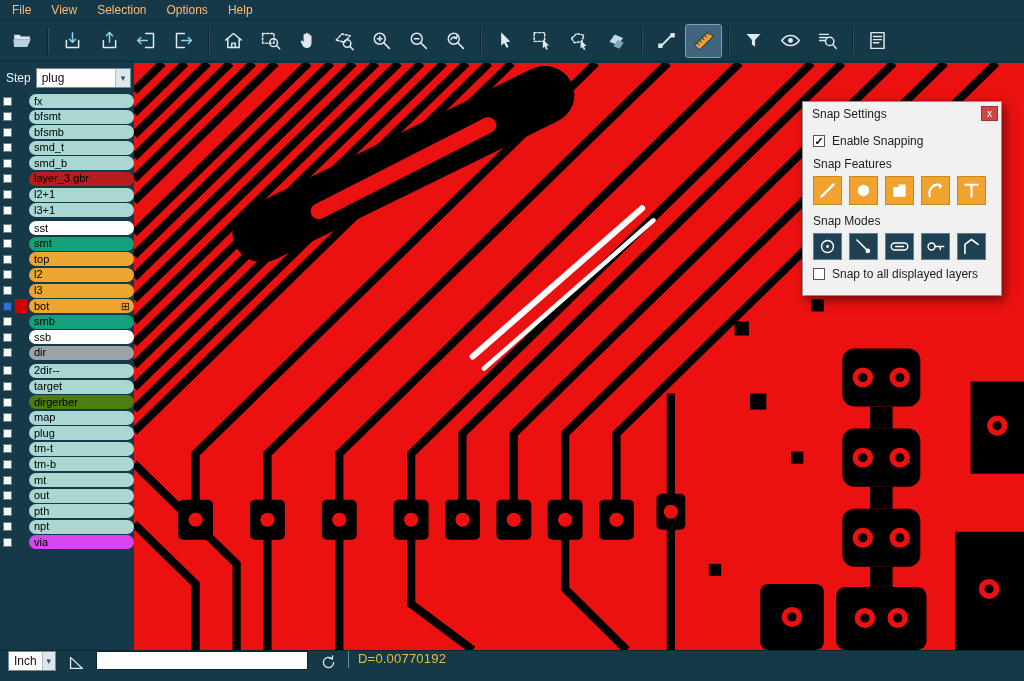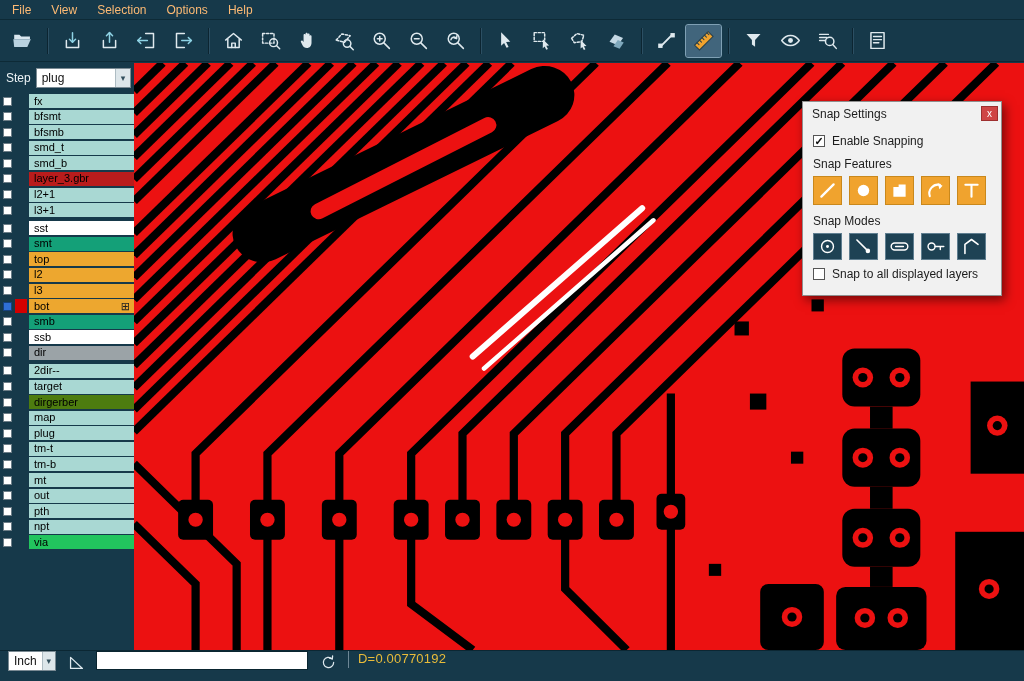--- a/index.html
+++ b/index.html
@@ -38,21 +38,21 @@
   .combo-arrow { width:15px; height:100%; display:flex; align-items:center; justify-content:center;
     font-size:9px; color:#33505e; background:#dde6ea; border-left:1px solid #aebcc3; }
   .layer-list { padding-top:2px; }
   .layer-row { display:flex; align-items:stretch; height:14px; margin-bottom:1.6px; }
   .layer-row.gap { margin-bottom:4px; }
   .chk-cell { width:14px; display:flex; align-items:center; justify-content:center; flex:none; }
   .chk { width:9px; height:9px; background:#fff; border:1px solid #6c7d87; }
   .chk.sel { background:#2f6fd6; border-color:#15417e; }
   .ind { width:12px; margin-left:1px; flex:none; }
   .name-cell { flex:1; margin-left:2px; display:flex; align-items:center; justify-content:space-between;
-    padding:0 4px 0 5px; font-size:11px; color:#000; line-height:1; overflow:hidden; }
+    padding:0 4px 0 5px; font-size:11px; color:#000; line-height:1; overflow:hidden;border-radius:7px; }
   .grid-ic { font-size:11px; color:#222; }
   .coords { position:absolute; left:8px; bottom:5px; color:#eef4f7; font-size:13px; line-height:1.55; }
   .canvas { flex:1; position:relative; background:#ec1111; overflow:hidden; }
   .canvas svg { display:block; }
   
   .snap-dialog {
     position:absolute; left:802px; top:101px; width:200px; z-index:10;
     background:#f1f1f1; border:1px solid #8f8f8f; box-shadow:3px 4px 10px rgba(0,0,0,.5);
     color:#1c1c1c; font-size:12px;
   }
@@ -554,21 +554,21 @@
             <span class="ind" style="background:transparent"></span>
             <span class="name-cell" style="background:#a9d8d3">
               <span>npt</span>
             </span>
           </div>
           <div class="layer-row">
             <span class="chk-cell">
               <span class="chk"></span>
             </span>
             <span class="ind" style="background:transparent"></span>
-            <span class="name-cell" style="background:#22c55e">
+            <span class="name-cell" style="background:#d946ef">
               <span>via</span>
             </span>
           </div>
         </div>
     </div>
 
     <div class="canvas">
       <svg width="100%" height="100%" viewBox="0 0 867 586" preserveAspectRatio="none">
         <rect width="867" height="586" fill="#ec1111"></rect>
         <g stroke="#000" stroke-width="8" fill="none">

